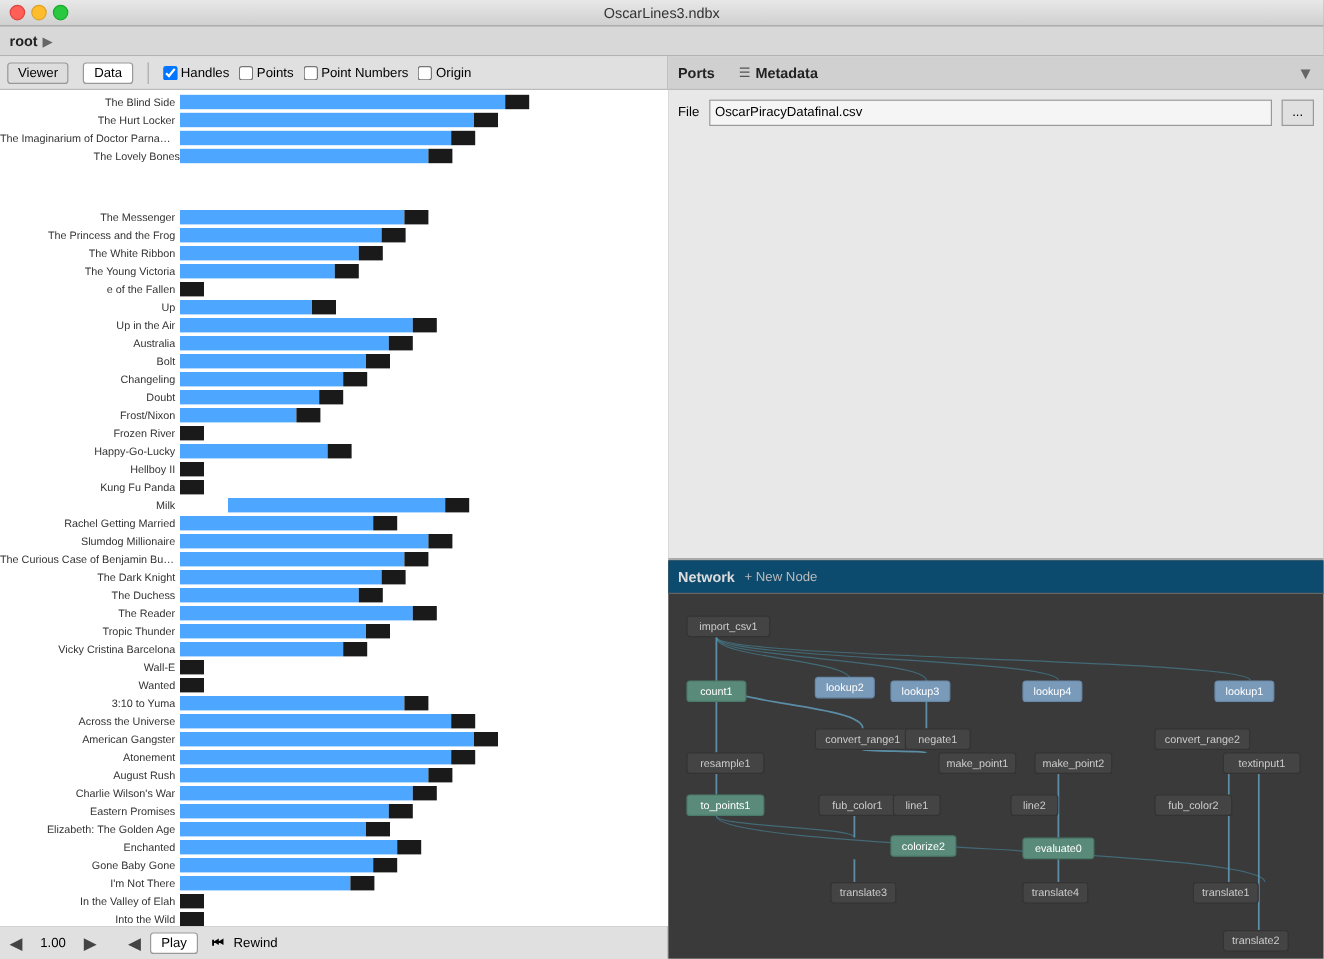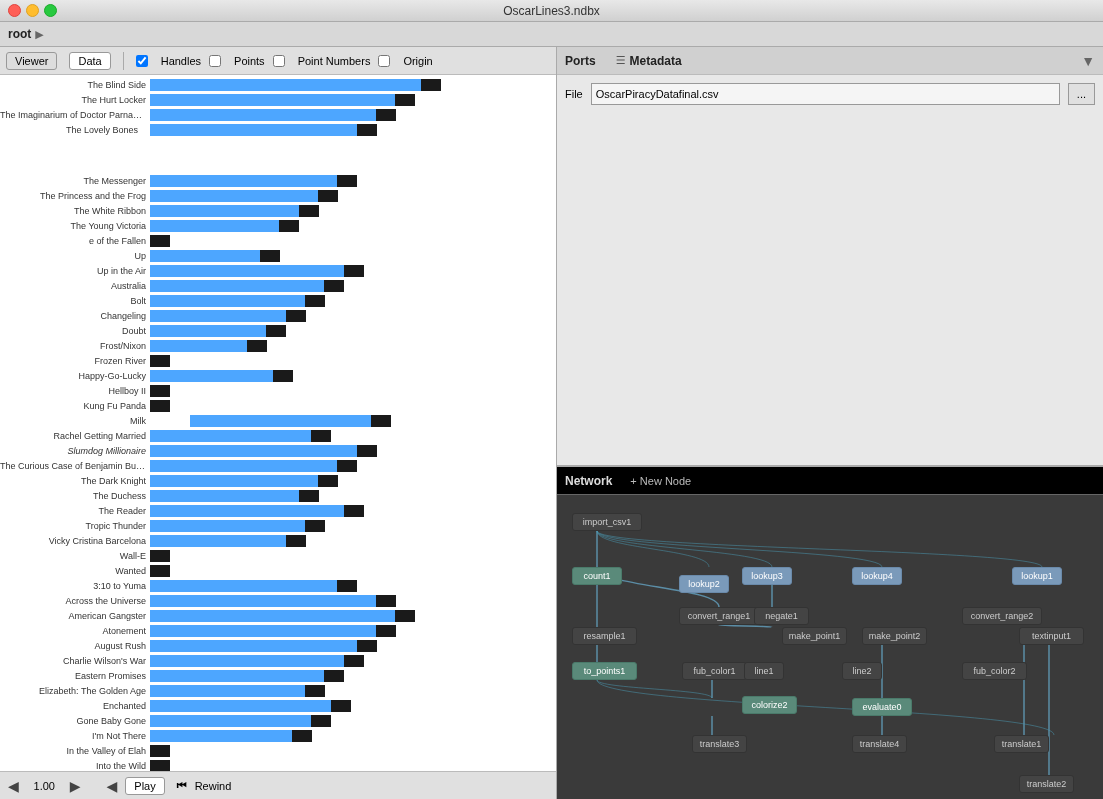--- a/index.html
+++ b/index.html
@@ -43,21 +43,21 @@
       height: 28px; background: #e0e0e0;
       display: flex; align-items: center; padding: 0 6px;
       border-bottom: 1px solid #bbb; gap: 12px; flex-shrink: 0;
     }
     .tab-btn {
       padding: 2px 8px; font-size: 11px; background: #fff;
       border: 1px solid #999; border-radius: 3px; cursor: pointer;
     }
     .tab-btn.active { background: #ddd; }
     .checkbox-group { display: flex; align-items: center; gap: 8px; }
-    .checkbox-item { display: flex; align-items: center; gap: 13px; font-size: 11px; }
+    .checkbox-item { display: flex; align-items: center; gap: 3px; font-size: 11px; }
     input[type=checkbox] { width: 12px; height: 12px; }
 
     
     .chart-area {
       flex: 1; overflow-y: auto; overflow-x: hidden;
       background: #fff; padding: 2px 0;
       position: relative;
     }
 
     
@@ -95,22 +95,22 @@
     .browse-btn {
       height: 22px; padding: 0 8px; font-size: 11px;
       background: #e0e0e0; border: 1px solid #999; cursor: pointer;
     }
 
     
     .network-panel {
       flex: 1; background: #3a3a3a; display: flex; flex-direction: column;
     }
     .network-header {
-      height: 28px; background: #000000;
-      display: flex; align-items: center; padding: 0 8px; gap: 18px;
+      height: 28px; background: #0c4a6e;
+      display: flex; align-items: center; padding: 0 8px; gap: 8px;
       border-bottom: 1px solid #666;
     }
     .network-title { font-size: 12px; color: #ddd; font-weight: bold; }
     .new-node-btn { font-size: 11px; color: #bbb; cursor: pointer; }
     .network-canvas {
       flex: 1; position: relative; overflow: hidden;
     }
 
     
     .chart-row {
@@ -203,21 +203,21 @@
           </div>
         </div>
         <div class="chart-row" style="height: 14px; display: flex; align-items: center;">
           <span class="chart-label" style="width: 150px; min-width: 150px; padding-right: 4px;">The Imaginarium of Doctor Parnassus</span>
           <div class="bar-container" style="position: relative; flex: 1 1 0%; height: 12px;">
             <div class="bar-blue" style="width: 226px; height: 12px; position: absolute; left: 0px; top: 0px;"></div>
             <div class="bar-black" style="width: 20px; height: 12px; position: absolute; left: 226px; top: 0px;"></div>
           </div>
         </div>
         <div class="chart-row" style="height: 14px; display: flex; align-items: center;">
-          <span class="chart-label" style="width: 150px; min-width: 150px; padding-right: 12px;">The Lovely Bones</span>
+          <span class="chart-label" style="width: 150px; min-width: 150px; padding-right: 0;">The Lovely Bones</span>
           <div class="bar-container" style="position: relative; flex: 1 1 0%; height: 12px;">
             <div class="bar-blue" style="width: 207px; height: 12px; position: absolute; left: 0px; top: 0px;"></div>
             <div class="bar-black" style="width: 20px; height: 12px; position: absolute; left: 207px; top: 0px;"></div>
           </div>
         </div>
         <div class="chart-row" style="height: 14px; display: flex; align-items: center; margin-top: 37px;">
           <span class="chart-label" style="width: 150px; min-width: 150px; padding-right: 4px;">The Messenger</span>
           <div class="bar-container" style="position: relative; flex: 1 1 0%; height: 12px;">
             <div class="bar-blue" style="width: 187px; height: 12px; position: absolute; left: 0px; top: 0px;"></div>
             <div class="bar-black" style="width: 20px; height: 12px; position: absolute; left: 187px; top: 0px;"></div>
@@ -332,21 +332,21 @@
           </div>
         </div>
         <div class="chart-row" style="height: 14px; display: flex; align-items: center;">
           <span class="chart-label" style="width: 150px; min-width: 150px; padding-right: 4px;">Rachel Getting Married</span>
           <div class="bar-container" style="position: relative; flex: 1 1 0%; height: 12px;">
             <div class="bar-blue" style="width: 161px; height: 12px; position: absolute; left: 0px; top: 0px;"></div>
             <div class="bar-black" style="width: 20px; height: 12px; position: absolute; left: 161px; top: 0px;"></div>
           </div>
         </div>
         <div class="chart-row" style="height: 14px; display: flex; align-items: center;">
-          <span class="chart-label" style="width: 150px; min-width: 150px; padding-right: 4px; font-style: italic;">Slumdog Millionaire</span>
+          <span class="chart-label" style="width: 150px; min-width: 150px; padding-right: 4px;">Slumdog Millionaire</span>
           <div class="bar-container" style="position: relative; flex: 1 1 0%; height: 12px;">
             <div class="bar-blue" style="width: 207px; height: 12px; position: absolute; left: 0px; top: 0px;"></div>
             <div class="bar-black" style="width: 20px; height: 12px; position: absolute; left: 207px; top: 0px;"></div>
           </div>
         </div>
         <div class="chart-row" style="height: 14px; display: flex; align-items: center;">
           <span class="chart-label" style="width: 150px; min-width: 150px; padding-right: 4px;">The Curious Case of Benjamin Button</span>
           <div class="bar-container" style="position: relative; flex: 1 1 0%; height: 12px;">
             <div class="bar-blue" style="width: 187px; height: 12px; position: absolute; left: 0px; top: 0px;"></div>
             <div class="bar-black" style="width: 20px; height: 12px; position: absolute; left: 187px; top: 0px;"></div>
@@ -558,21 +558,21 @@
             <path d="M 492 150 C 492 215 492 215 492 280" stroke="#6ab0d4" stroke-width="1.5" fill="none" opacity="0.7"></path>
             <path d="M 40 36 C 40 54 152 54 152 72" stroke="#4a9ab4" stroke-width="1" fill="none" opacity="0.5"></path>
             <path d="M 40 36 C 40 54 215 54 215 72" stroke="#4a9ab4" stroke-width="1" fill="none" opacity="0.5"></path>
             <path d="M 40 36 C 40 54 325 54 325 72" stroke="#4a9ab4" stroke-width="1" fill="none" opacity="0.5"></path>
             <path d="M 40 36 C 40 54 485 54 485 72" stroke="#4a9ab4" stroke-width="1" fill="none" opacity="0.5"></path>
             <path d="M 40 185 C 40 194 155 194 155 203" stroke="#4a9ab4" stroke-width="1" fill="none" opacity="0.5"></path>
             <path d="M 40 185 C 40 212.5 497 212.5 497 240" stroke="#4a9ab4" stroke-width="1" fill="none" opacity="0.5"></path>
           </svg>
       <div class="node dark" style="left: 15px; top: 18px; width: 70px; height: 18px;">import_csv1</div>
           <div class="node medium" style="left: 15px; top: 72px; width: 50px; height: 18px;">count1</div>
-          <div class="node light" style="left: 122px; top: 80px; width: 50px; height: 18px;">lookup2</div>
+          <div class="node light" style="left: 122px; top: 69px; width: 50px; height: 18px;">lookup2</div>
           <div class="node light" style="left: 185px; top: 72px; width: 50px; height: 18px;">lookup3</div>
           <div class="node light" style="left: 295px; top: 72px; width: 50px; height: 18px;">lookup4</div>
           <div class="node light" style="left: 455px; top: 72px; width: 50px; height: 18px;">lookup1</div>
           <div class="node dark" style="left: 122px; top: 112px; width: 80px; height: 18px;">convert_range1</div>
           <div class="node dark" style="left: 197px; top: 112px; width: 55px; height: 18px;">negate1</div>
           <div class="node dark" style="left: 405px; top: 112px; width: 80px; height: 18px;">convert_range2</div>
           <div class="node dark" style="left: 15px; top: 132px; width: 65px; height: 18px;">resample1</div>
           <div class="node dark" style="left: 225px; top: 132px; width: 65px; height: 18px;">make_point1</div>
           <div class="node dark" style="left: 305px; top: 132px; width: 65px; height: 18px;">make_point2</div>
           <div class="node dark" style="left: 462px; top: 132px; width: 65px; height: 18px;">textinput1</div>

